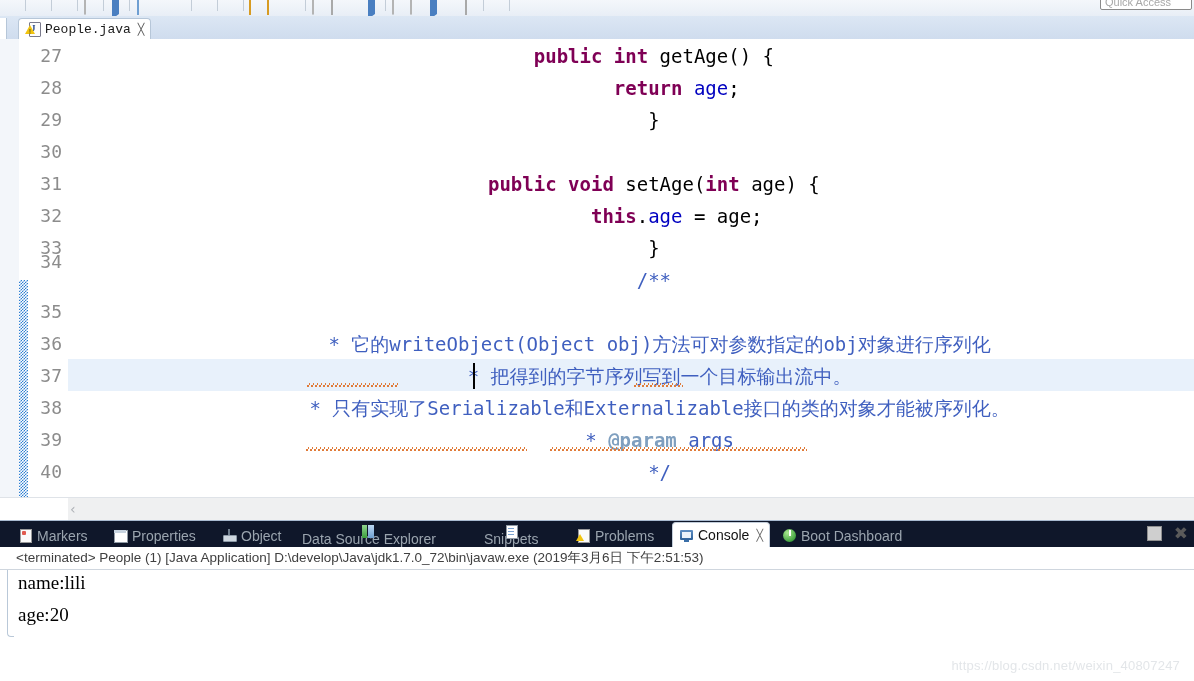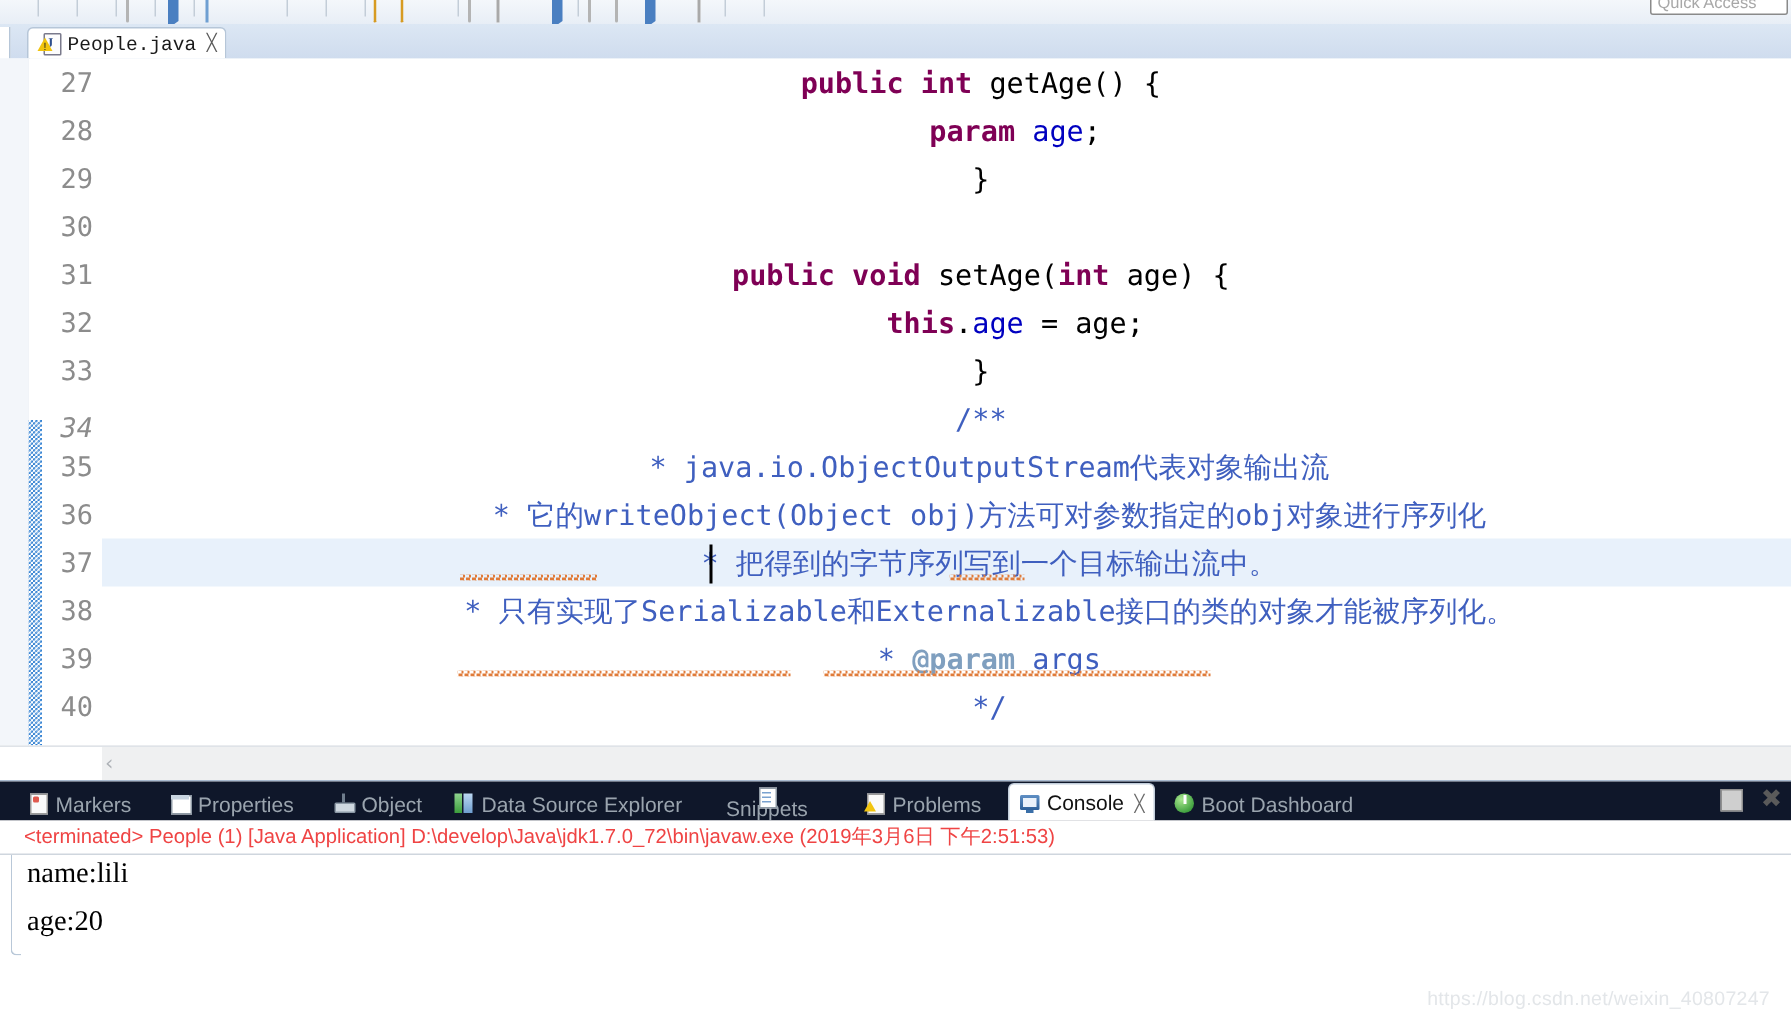--- a/index.html
+++ b/index.html
@@ -290,21 +290,21 @@
   }
 
   .console-head {
     position: absolute; left: 0; top: 26px;
     width: 1194px; height: 22px;
     background: #ffffff;
     border-bottom: 1px solid #cfd6de;
   }
   .console-head-text {
     position: absolute; left: 16px; top: 2px;
-    font-size: 13.5px; color: #ef4444;
+    font-size: 13.5px; color: #404040;
     white-space: nowrap;
     font-family: "Liberation Sans", sans-serif;
     text-align: right;
   }
   .console-body {
     position: absolute; left: 0; top: 49px;
     width: 1194px; height: 112px;
     background: #ffffff;
   }
   .console-left-rail {
@@ -403,39 +403,38 @@
       <div class="annot-bar"></div>
       <div class="annot-block" style="top:241px;height:217px;"></div>
       <div class="linenos">
           <div class="ln" style="top: 1px;">27</div>
           <div class="ln" style="top: 33px;">28</div>
           <div class="ln" style="top: 65px;">29</div>
           <div class="ln" style="top: 97px;">30</div>
           <div class="ln" style="top: 129px;">31</div>
           <div class="ln" style="top: 161px;">32</div>
           <div class="ln" style="top: 193px;">33</div>
-          <div class="ln" style="top: 231px; font-style: italic;">34</div>
+          <div class="ln" style="top: 207px;">34</div>
           <div class="ln" style="top: 257px;">35</div>
           <div class="ln" style="top: 289px;">36</div>
           <div class="ln" style="top: 321px;">37</div>
           <div class="ln" style="top: 353px;">38</div>
           <div class="ln" style="top: 385px;">39</div>
           <div class="ln" style="top: 417px;">40</div>
         </div>
       <div class="codelines">
         <div class="hl-line" style="top:320px;"></div>
       <div class="cl" style="top: 1px;"><span>    </span><span class="kw">public</span><span> </span><span class="kw">int</span><span> getAge() {</span></div>
-          <div class="cl" style="top: 33px;"><span>        </span><span class="kw">param</span><span> </span><span class="fld">age</span><span>;</span></div>
+          <div class="cl" style="top: 33px;"><span>        </span><span class="kw">return</span><span> </span><span class="fld">age</span><span>;</span></div>
           <div class="cl" style="top: 65px;"><span>    }</span></div>
           <div class="cl" style="top: 97px;"><span></span></div>
           <div class="cl" style="top: 129px;"><span>    </span><span class="kw">public</span><span> </span><span class="kw">void</span><span> setAge(</span><span class="kw">int</span><span> age) {</span></div>
           <div class="cl" style="top: 161px;"><span>        </span><span class="kw">this</span><span>.</span><span class="fld">age</span><span> = age;</span></div>
           <div class="cl" style="top: 193px;"><span>    }</span></div>
           <div class="cl" style="top: 225px;"><span>    </span><span class="cmt">/**</span></div>
-          <div class="cl" style="top: 257px;"><span>     </span><span class="cmt">* java.io.ObjectOutputStream代表对象输出流</span></div>
           <div class="cl" style="top: 289px;"><span>     </span><span class="cmt">* 它的writeObject(Object obj)方法可对参数指定的obj对象进行序列化</span></div>
           <div class="cl" style="top: 321px;"><span>     </span><span class="cmt">* 把得到的字节序列写到一个目标输出流中。</span></div>
           <div class="cl" style="top: 353px;"><span>     </span><span class="cmt">* 只有实现了Serializable和Externalizable接口的类的对象才能被序列化。</span></div>
           <div class="cl" style="top: 385px;"><span>     </span><span class="cmt">* </span><span class="jdoc-tag">@param</span><span class="cmt"> args</span></div>
           <div class="cl" style="top: 417px;"><span>     </span><span class="cmt">*/</span></div>
           <div class="cursor-caret" style="top: 324px; left: 405px;"></div>
           <div class="squiggle" style="top: 344px; left: 238px; width: 92px;"></div>
           <div class="squiggle" style="top: 344px; left: 565px; width: 50px;"></div>
           <div class="squiggle" style="top: 408px; left: 237px; width: 222px;"></div>
           <div class="squiggle" style="top: 408px; left: 481px; width: 258px;"></div>
@@ -456,21 +455,21 @@
           <span>Markers</span>
         </div>
         <div class="vtab" style="left: 113px;">
           <span class="vicon ic-props"><span class="b1"></span><span class="b2"></span><span class="b3"></span></span>
           <span>Properties</span>
         </div>
         <div class="vtab" style="left: 222px;">
           <span class="vicon ic-servers"><span class="b1"></span><span class="b2"></span><span class="b3"></span></span>
           <span>Object</span>
         </div>
-        <div class="vtab" style="left: 302px;">
+        <div class="vtab" style="left: 302px; flex-direction: column;">
           <span class="vicon ic-dse"><span class="b1"></span><span class="b2"></span><span class="b3"></span></span>
           <span>Data Source Explorer</span>
         </div>
         <div class="vtab" style="left: 484px; flex-direction: column;">
           <span class="vicon ic-snip"><span class="b1"></span><span class="b2"></span><span class="b3"></span></span>
           <span>Snippets</span>
         </div>
         <div class="vtab" style="left: 576px;">
           <span class="vicon ic-prob"><span class="b1"></span><span class="b2"></span><span class="b3"></span></span>
           <span>Problems</span>

